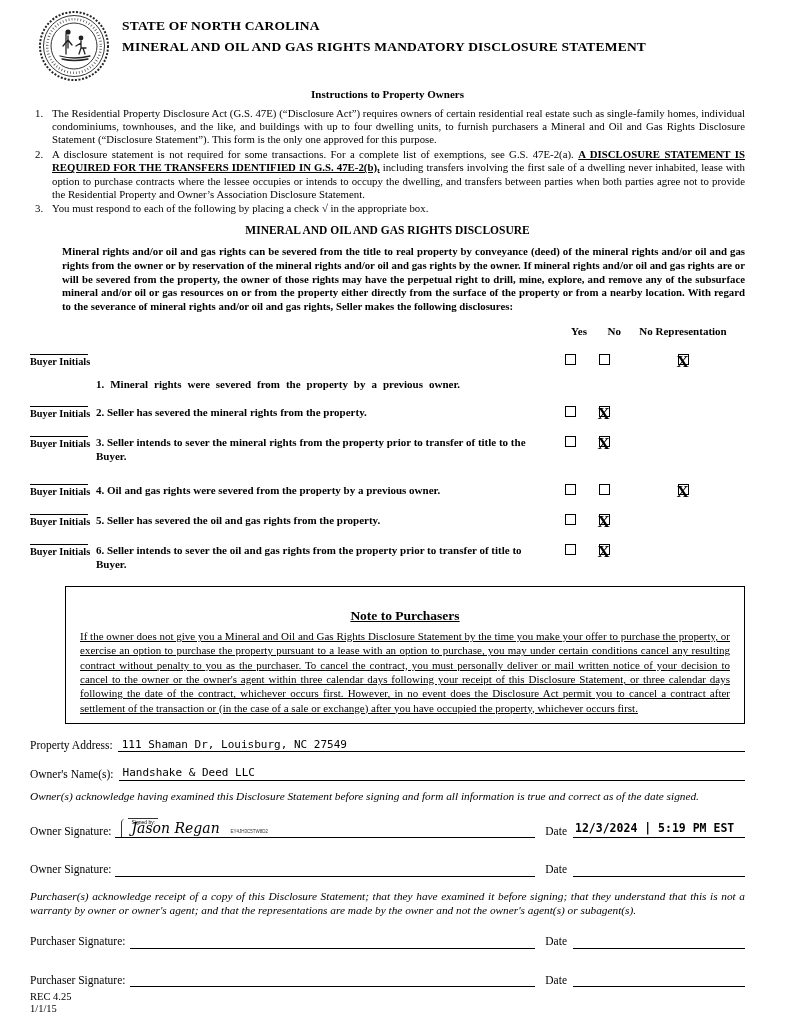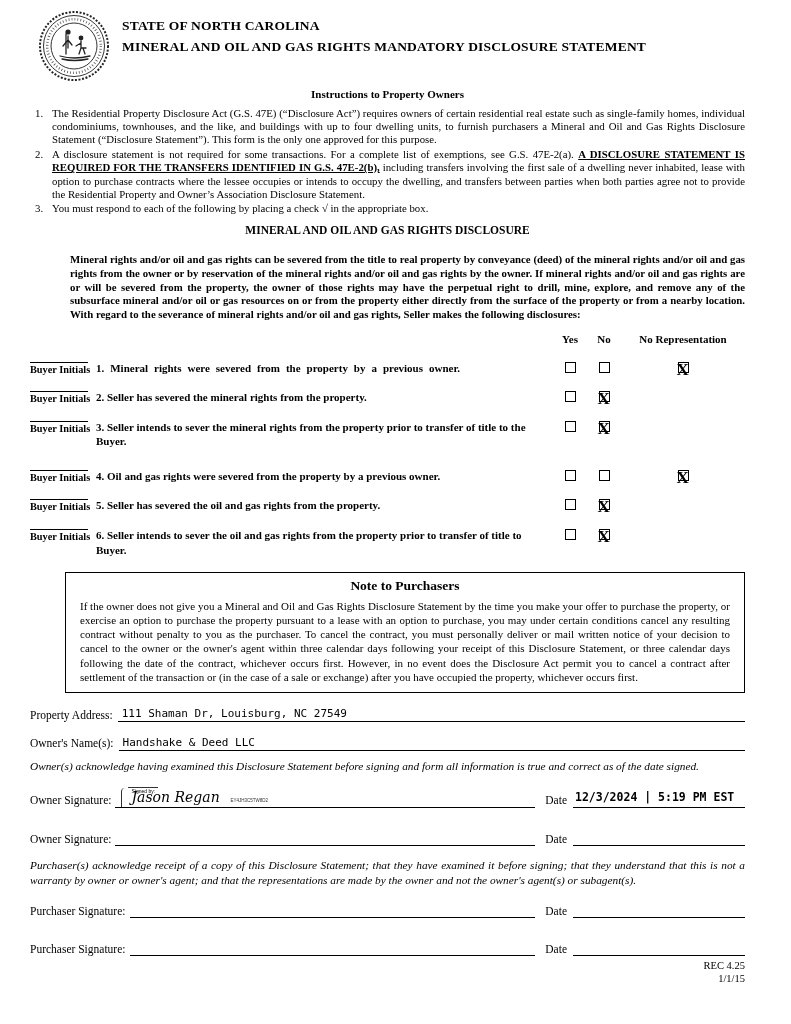--- a/index.html
+++ b/index.html
@@ -14,39 +14,39 @@
   .seal { width:72px; height:72px; flex:none; margin-top:2px; }
   .titles { margin-left:12px; padding-top:8px; }
   .titles .t { font-weight:bold; font-size:13.5px; line-height:1.55; letter-spacing:.2px; }
   .center { text-align:center; }
   .instr-head { font-weight:bold; font-size:11px; margin:6px 0 5px; }
   ol.instr { list-style:none; }
   ol.instr li { display:flex; margin-bottom:1px; }
   ol.instr .num { flex:none; width:22px; padding-left:5px; }
   ol.instr .itx { flex:1; text-align:justify; }
   .bu { font-weight:bold; text-decoration:underline; }
-  .sect-head { font-weight:bold; font-size:11.5px; margin:7px 0 16px; }
-  .intro { font-weight:bold; text-align:justify; margin:0 0 0 40px; line-height:1.28; }
+  .sect-head { font-weight:bold; font-size:11.5px; margin:7px 0 8px; }
+  .intro { font-weight:bold; text-align:justify; margin:0 0 0 32px; line-height:1.28; }
   .colhead { display:flex; margin-top:11px; font-weight:bold; font-size:11px; }
   .colhead .sp { flex:1; }
-  .cell-y,.cell-n { width:34px; flex:none; text-align:center; }
+  .cell-y,.cell-n { width:34px; flex:none; text-align:right; }
   .cell-r { width:124px; flex:none; text-align:center; }
   .drow { display:flex; margin-top:14px; align-items:flex-start; }
   .bi { flex:none; width:58px; margin-top:1px; }
   .bi .line { border-top:1.4px solid #000; height:2px; }
   .bi .lbl { font-weight:bold; font-size:10.3px; text-align:center; white-space:nowrap; }
   .stmt { flex:1; font-weight:bold; font-size:11px; padding:0 10px 0 8px; line-height:1.3; }
-  .stmt.stretch { word-spacing:3.2px; }
+  .stmt.stretch { word-spacing:3.2px;margin-top:24px; }
   .boxcell { display:flex; justify-content:center; padding-top:1px; }
   .cb { width:11px; height:11px; border:1.5px solid #000; position:relative; }
   .cb.checked::after {
     content:"X"; position:absolute; left:-2px; top:-2px;
     font-family:"Liberation Serif", serif; font-weight:bold; font-size:17px; line-height:1;
   }
-  .notebox { border:1.6px solid #000; margin:15px 0 0 35px; padding:5px 14px 8px; }
+  .notebox { border:1.6px solid #000; margin:15px 0 0 35px; padding:21px 14px 8px;text-decoration:underline; }
   .notebox .nt { font-weight:bold; font-size:13.5px; text-align:center; margin-bottom:4px; }
   .notebox .nb { text-align:justify; font-size:11px; line-height:1.3; }
   .fieldrow { display:flex; align-items:flex-end; margin-top:14px; font-size:11.5px; }
   .fieldrow .flbl { white-space:nowrap; padding-right:5px; }
   .fill { flex:1; border-bottom:1.1px solid #000; font-family:"DejaVu Sans Mono", monospace;
           font-size:11px; padding:0 0 0 4px; white-space:nowrap; min-height:14px; }
   .ack { font-style:italic; text-align:justify; font-size:11.3px; margin-top:8px; line-height:1.32; }
   .sigrow { display:flex; align-items:flex-end; margin-top:24px; font-size:11.5px; }
   .sigrow .flbl { white-space:nowrap; padding-right:4px; }
   .sigline { flex:1; border-bottom:1.1px solid #000; min-height:14px; position:relative; }
@@ -54,21 +54,21 @@
   .dateline { width:172px; flex:none; border-bottom:1.1px solid #000; position:relative; min-height:14px;font-weight:bold; }
   .dateval { position:absolute; left:2px; bottom:2px; font-family:"DejaVu Sans Mono", monospace;
              font-size:11.5px; white-space:nowrap; }
   .ds-stamp { position:absolute; left:6px; bottom:0; padding:1px 0 0 7px; border-left:1.4px solid #333;
               border-top-left-radius:4px; }
   .ds-top { position:absolute; top:-1px; left:6px; font-size:5px; font-family:"Liberation Sans",sans-serif;
             border-top:1.2px solid #333; padding:0 3px; white-space:nowrap; }
   .ds-name { font-style:italic; font-size:14px; font-family:"DejaVu Serif", serif;
              transform:rotate(-2deg); white-space:nowrap; padding:5px 6px 0 2px; }
   .ds-id { font-size:4.5px; color:#333; font-family:"Liberation Sans",sans-serif; padding-left:2px; }
-  .recblk { text-align:right; font-size:10.5px; line-height:1.2; margin-top:4px; }
+  .recblk { font-size:10.5px; line-height:1.2; margin-top:4px; }
   .foot { margin:2px 0 0 18px; font-size:10.5px; line-height:1.25; }
   .foot .r2 { display:flex; }
   .foot .ph { width:150px; }
   .foot .fx { width:127px; }
 </style>
 </head>
 <body>
 
 <div class="page">
 

